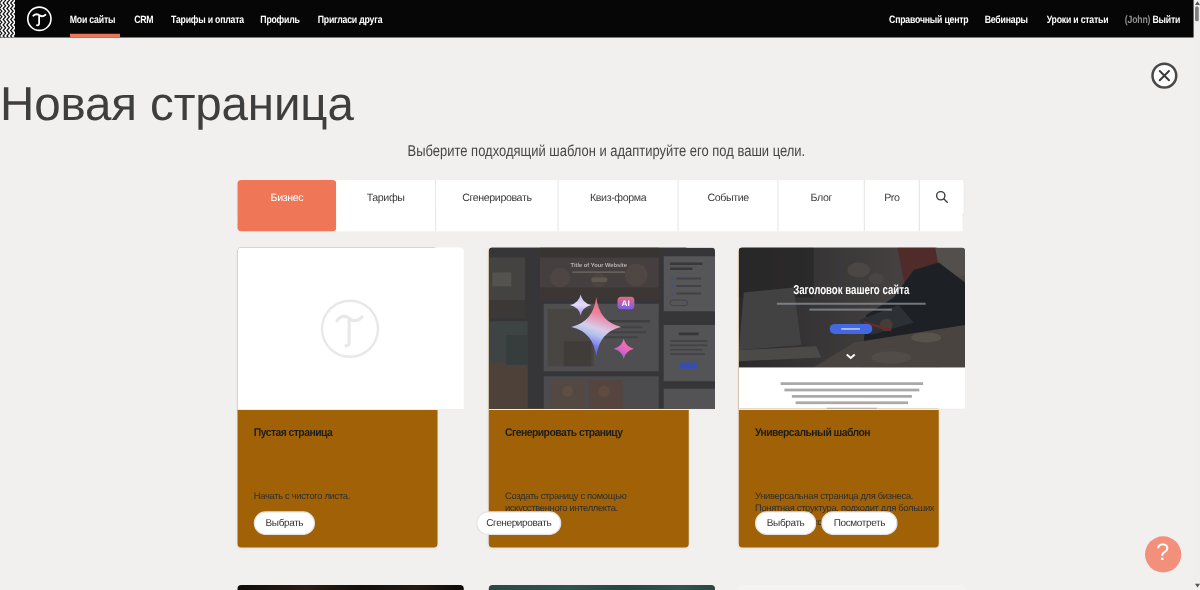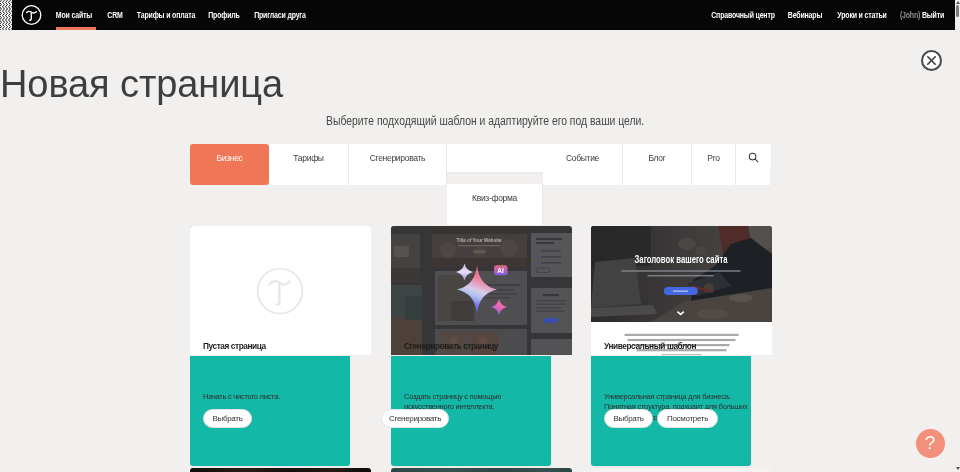--- a/index.html
+++ b/index.html
@@ -1,19 +1,19 @@
 <!DOCTYPE html>
 <html><head>
 <meta charset="utf-8">
 <style>
 *{margin:0;padding:0;box-sizing:border-box;}
 html,body{width:960px;height:472px;overflow:hidden;background:#f1f0ee;font-family:"Liberation Sans",sans-serif;}
 .a{position:absolute;}
 .navitem{position:absolute;top:10px;transform:translateX(-50%) scaleX(0.82);font-size:8.5px;font-weight:bold;color:#fff;letter-spacing:-0.2px;white-space:nowrap;}
-.card{position:absolute;top:198px;width:160px;height:240px;background:#14b8a6;border-radius:3px;box-shadow:0 1px 2px rgba(0,0,0,0.05);margin-top:28px;}
+.card{position:absolute;top:198px;width:160px;height:240px;background:#a16207;border-radius:3px;box-shadow:0 1px 2px rgba(0,0,0,0.05);}
 .cimg{position:absolute;left:0;top:0;width:181px;height:130px;border-radius:3px 3px 0 0;overflow:hidden;border-bottom:1px solid #eeedeb;}
 .ctitle{position:absolute;left:13px;top:341px;font-size:9px;font-weight:bold;color:#1c1c1c;letter-spacing:-0.45px;white-space:nowrap;transform:scaleX(0.92);transform-origin:0 50%;}
 .cbody{position:absolute;left:13px;top:356px;font-size:7.5px;color:#2e2e2e;letter-spacing:-0.25px;line-height:10.3px;margin-top:36px;}
 .cbtn{position:absolute;top:409px;height:19px;border:1px solid #e4e3e1;border-radius:9.5px;background:#fff;font-size:8px;color:#333;letter-spacing:-0.3px;text-align:center;line-height:17px;}
 .tab{height:41px;background:#fff;border-right:1px solid #e9e8e6;font-size:8.5px;color:#3c3c3c;letter-spacing:-0.3px;text-align:center;line-height:29px;float:left;}
 </style>
 </head>
 <body>
 
 <div class="a" style="left:0;top:0;width:955px;height:30px;background:#060606;"></div>
@@ -55,21 +55,21 @@
 <path d="M6.8,6.8 L14.2,14.2 M14.2,6.8 L6.8,14.2" stroke="#3c3c3c" stroke-width="1.6" stroke-linecap="round"></path>
 </svg>
 
 <div class="a" style="left:0;top:63px;width:961px;text-align:left;font-size:38px;font-weight:normal;color:#3e3e3e;letter-spacing:-0.1px;">Новая страница</div>
 <div class="a" style="left:4px;top:113.6px;width:961px;text-align:center;font-size:12.5px;color:#464646;letter-spacing:0;transform:scaleX(0.83);transform-origin:484px 50%;">Выберите подходящий шаблон и адаптируйте его под ваши цели.</div>
 
 <div class="a" style="left:190px;top:144px;width:581px;height:28px;background:#fff;border-radius:3px;box-shadow:0 1px 2px rgba(0,0,0,0.05);">
 <div class="tab" style="width:79px;background:#ef7656;color:#fff;border-radius:3px;border-right:none;">Бизнес</div>
 <div class="tab" style="width:80px;">Тарифы</div>
 <div class="tab" style="width:98px;">Сгенерировать</div>
-<div class="tab" style="width:96px;margin-top:40px;">Квиз-форма</div>
+<div class="tab" style="width:96px;">Квиз-форма</div>
 <div class="tab" style="width:80px;text-align:center;">Событие</div>
 <div class="tab" style="width:69px;">Блог</div>
 <div class="tab" style="width:44px;">Pro</div>
 <div class="tab" style="width:34px;border-right:none;">
 <svg width="11" height="11" viewBox="0 0 11 11" style="vertical-align:-1.5px;">
         <circle cx="4.6" cy="4.6" r="3.3" fill="none" stroke="#3c3c3c" stroke-width="1.1"></circle>
         <path d="M7.2,7.2 L9.8,9.8" stroke="#3c3c3c" stroke-width="1.1" stroke-linecap="round"></path>
       </svg>
 </div>
 </div>

